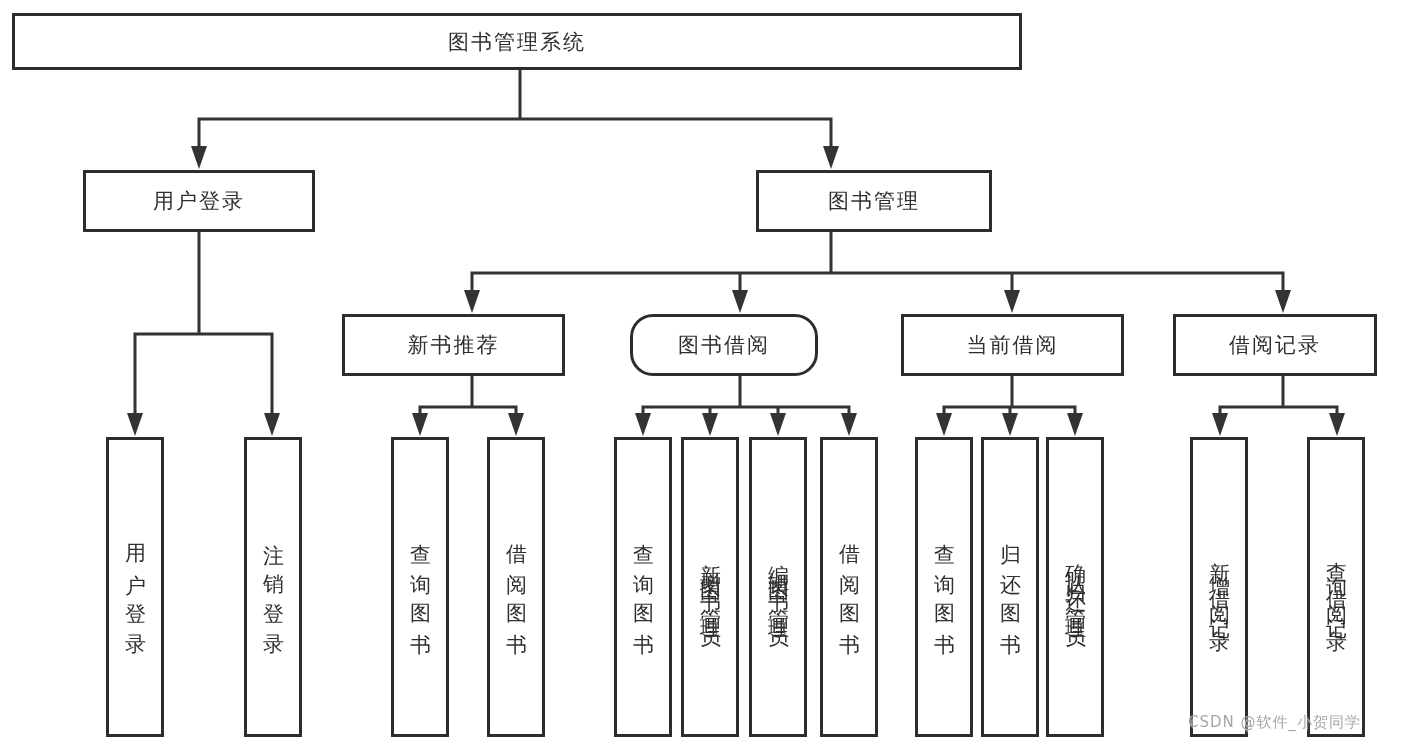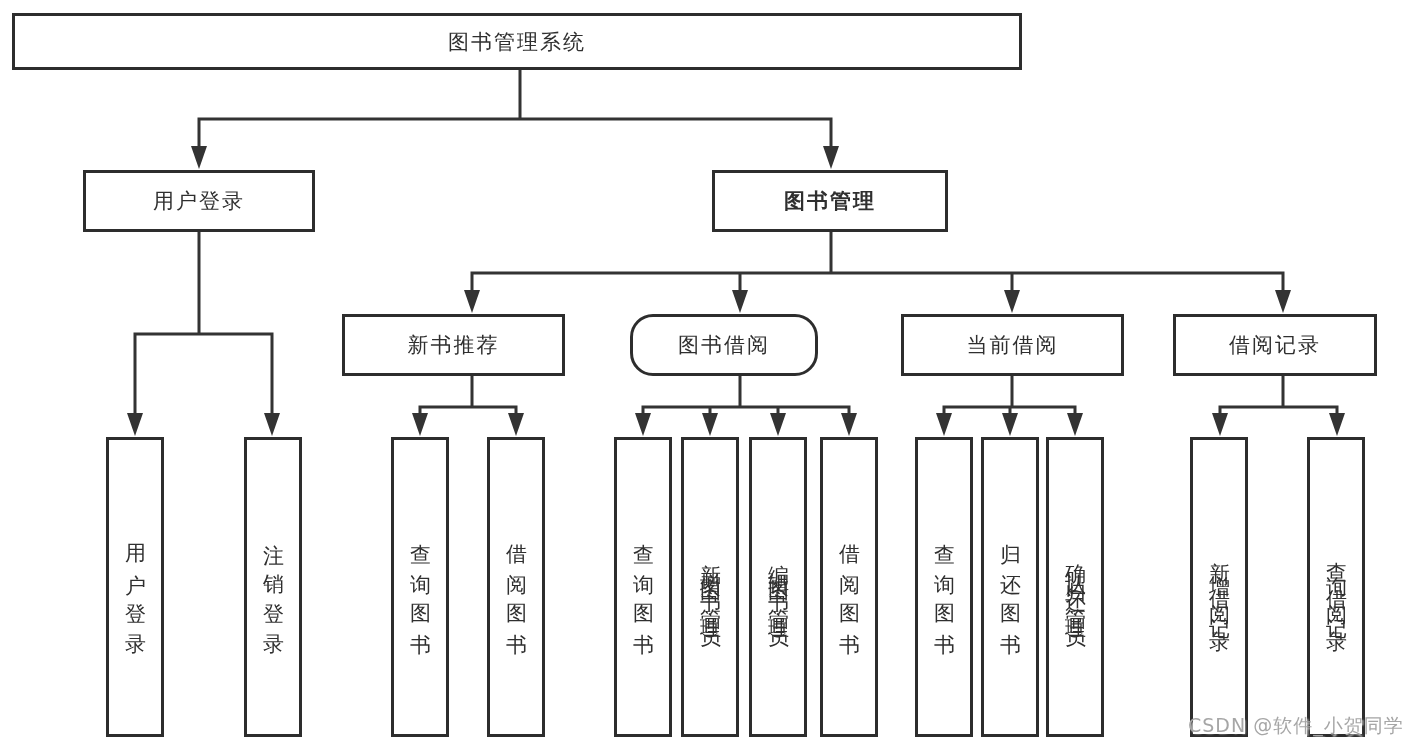--- a/index.html
+++ b/index.html
@@ -29,21 +29,21 @@
     font-size:21px;
     line-height:1;
     white-space:nowrap;
   }
   .ls-wide  span{letter-spacing:30px;}
   .ls-med   span{letter-spacing:14px;}
   .ls-tight span{letter-spacing:9px;}
   .watermark{
     position:absolute;
     left:1188px;top:713px;
-    font-size:19px;
+    font-size:15px;
     color:var(--watermark-color,#a6a6a6);
     letter-spacing:1px;
     white-space:nowrap;
     z-index:5;
     text-shadow:2px 2px 2px rgba(255,255,255,0.85);
   }
 </style>
 </head>
 <body>
 
@@ -95,21 +95,21 @@
     <g>
       <path d="M1283 376 V407 M1220 415 V407 H1337 V415"></path>
       <polygon points="1212,413 1228,413 1220,436"></polygon>
       <polygon points="1329,413 1345,413 1337,436"></polygon>
     </g>
   </svg>
 
   <div class="box hbox" style="left:12px;top:13px;width:1010px;height:57px;">图书管理系统</div>
 
   <div class="box hbox" style="left:83px;top:170px;width:232px;height:62px;">用户登录</div>
-  <div class="box hbox" style="left:712px;top:170px;width:236px;height:62px;font-weight:bold;">图书管理</div>
+  <div class="box hbox" style="left:756px;top:170px;width:236px;height:62px;">图书管理</div>
 
   <div class="box hbox" style="left:342px;top:314px;width:223px;height:62px;">新书推荐</div>
   <div class="box hbox" style="left:630px;top:314px;width:188px;height:62px;border-radius:23px;">图书借阅</div>
   <div class="box hbox" style="left:901px;top:314px;width:223px;height:62px;">当前借阅</div>
   <div class="box hbox" style="left:1173px;top:314px;width:204px;height:62px;">借阅记录</div>
 
   <div class="box vbox ls-wide" style="left:106px;top:437px;width:58px;height:300px;">
     <span>用户登录</span>
   </div>
   <div class="box vbox ls-wide" style="left:244px;top:437px;width:58px;height:300px;">

